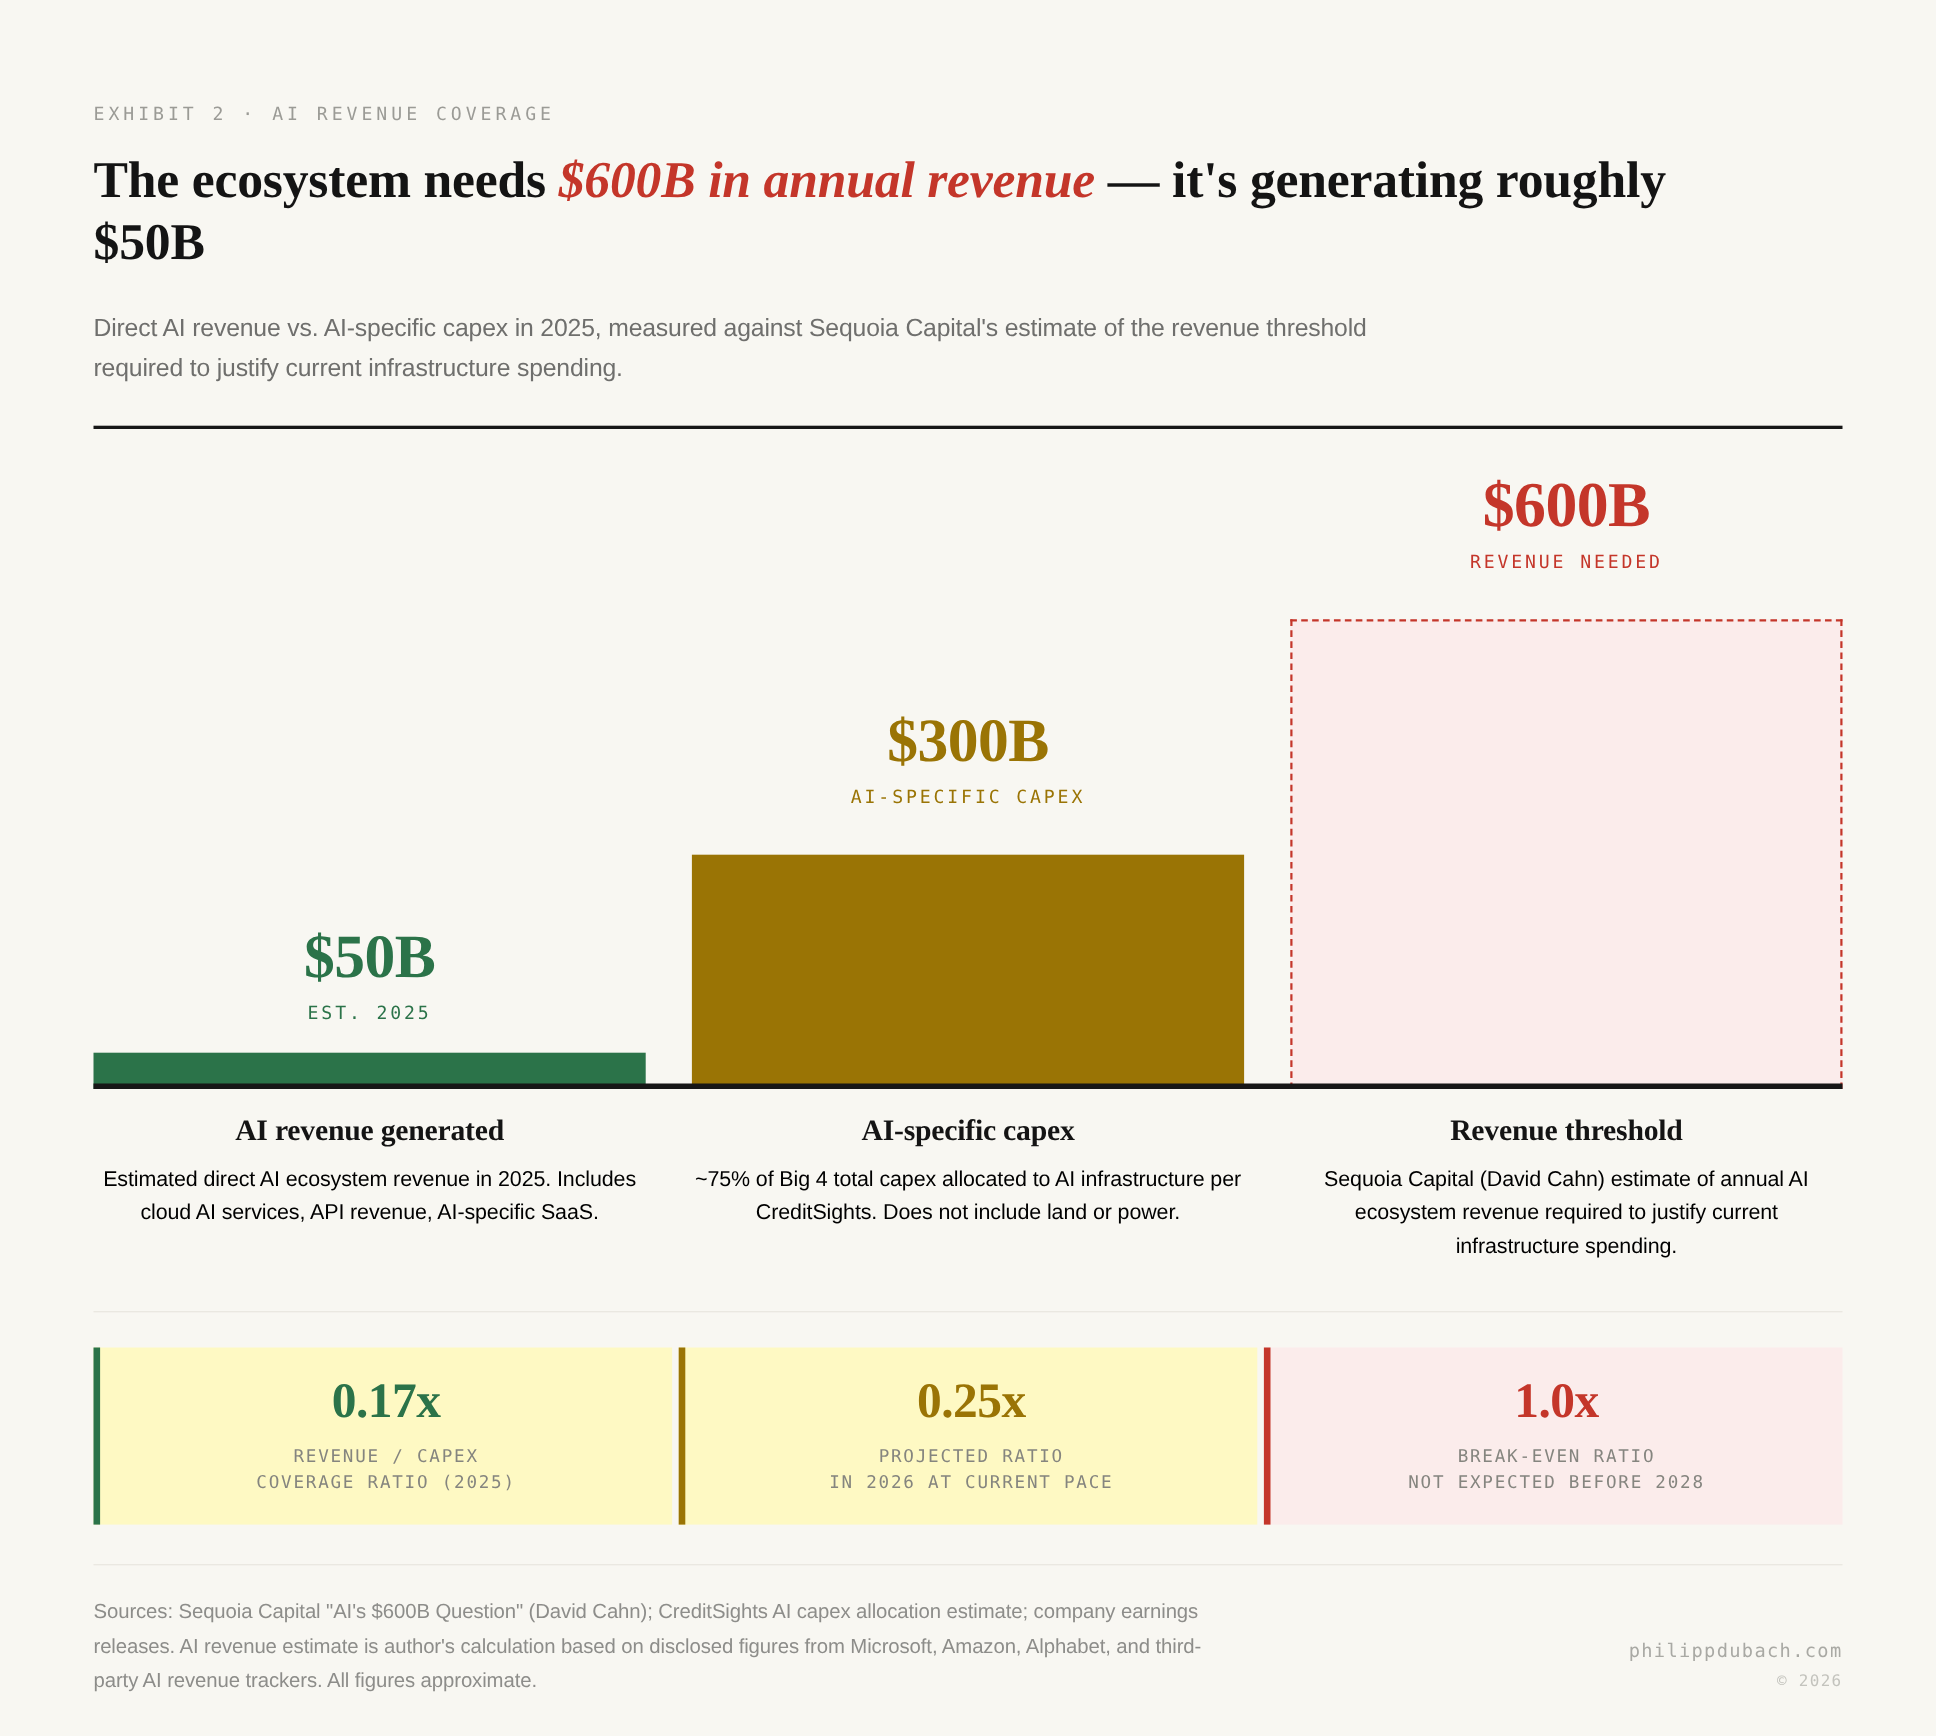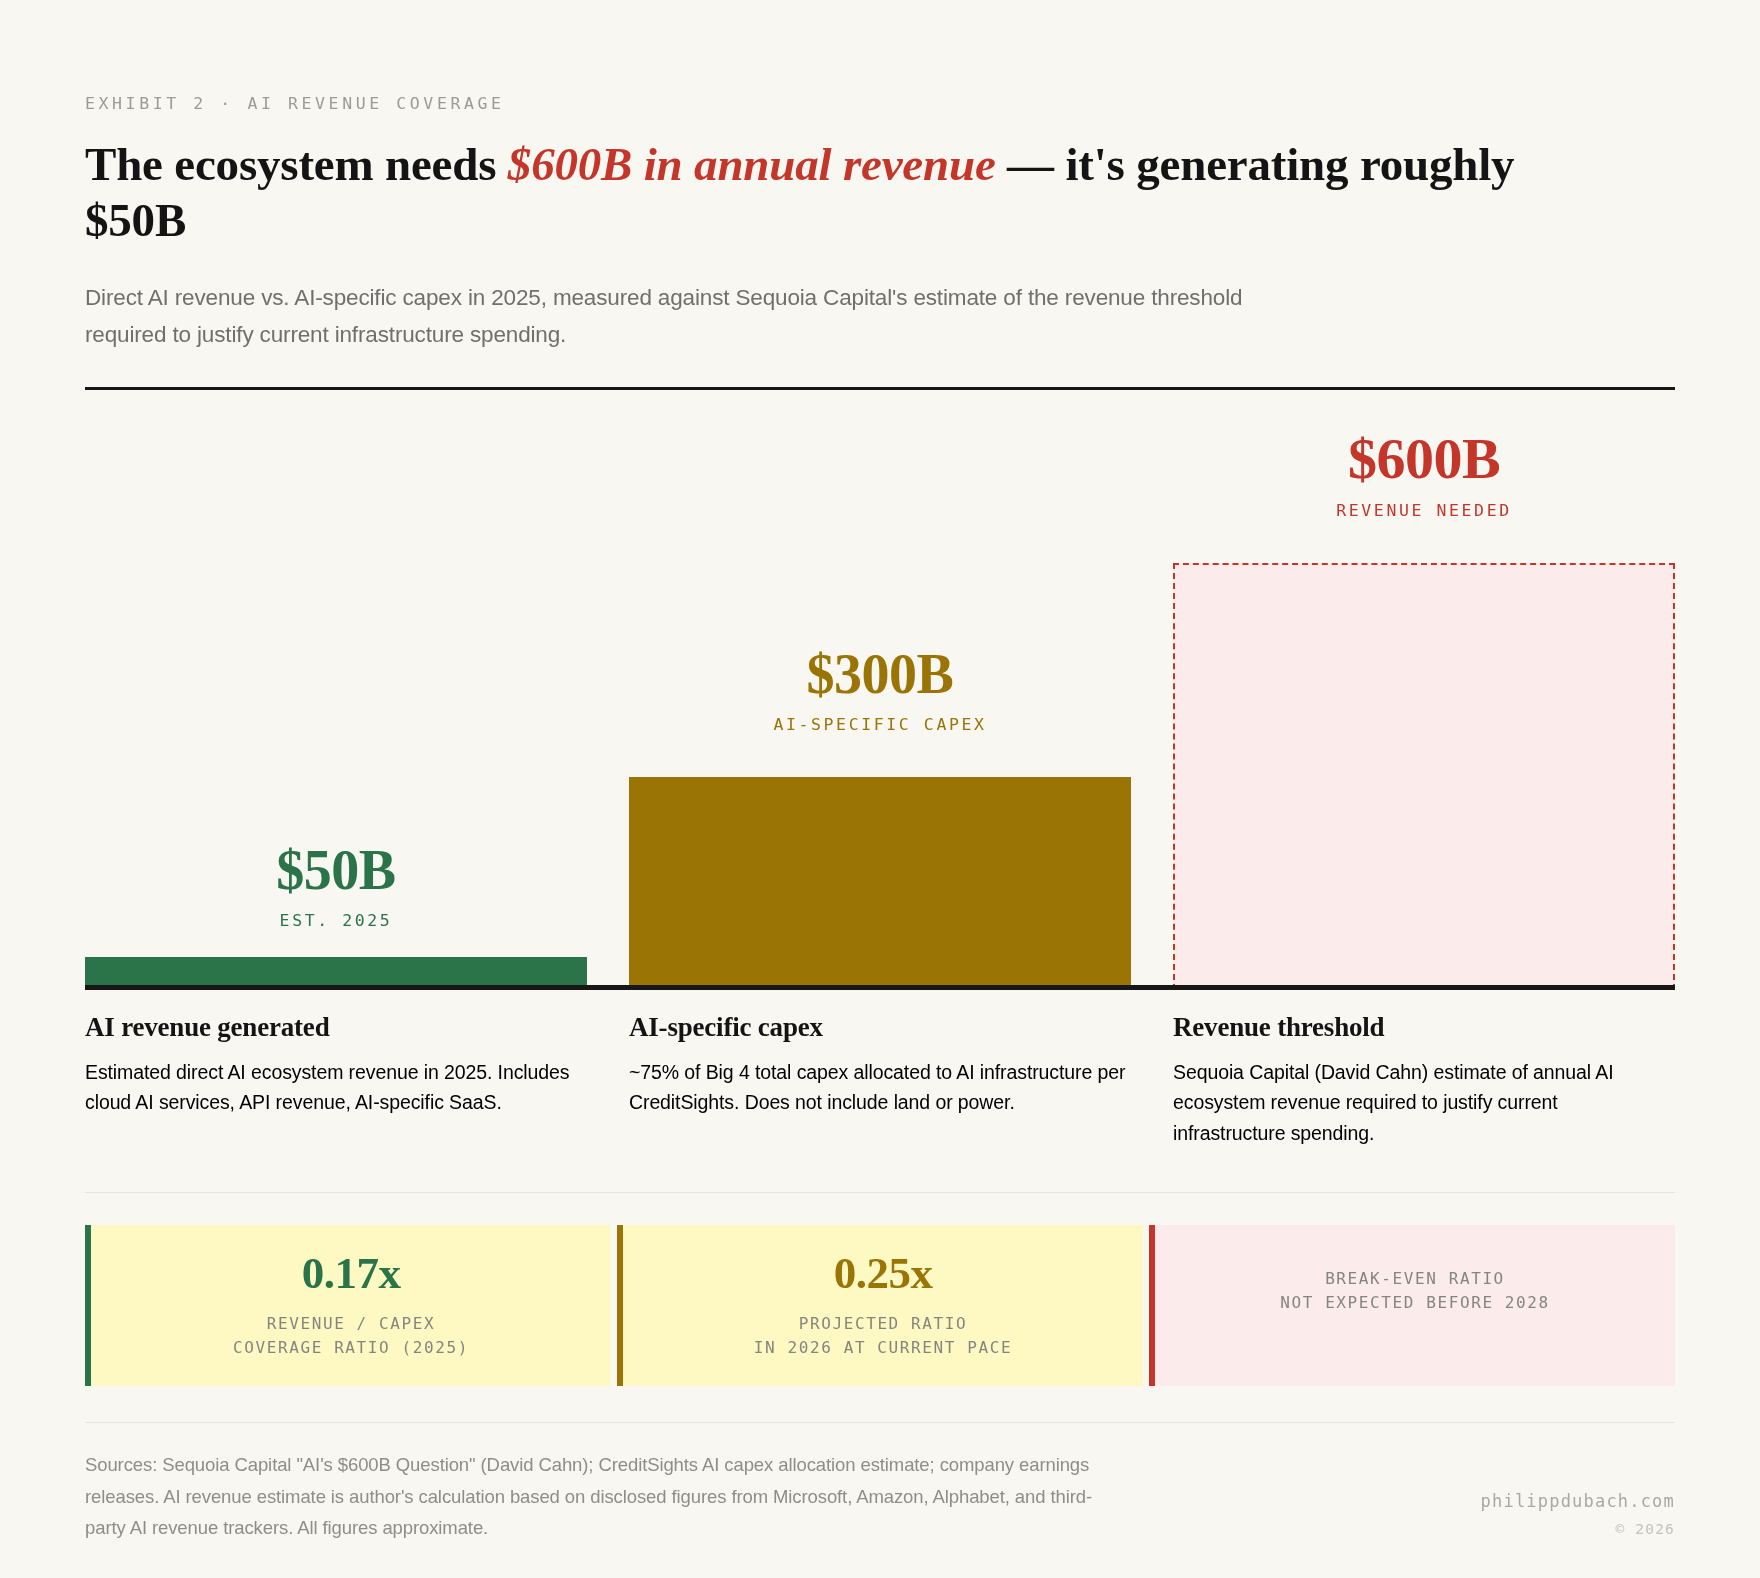--- a/index.html
+++ b/index.html
@@ -107,21 +107,21 @@
     height:5px;
     background:#171717;
   }
 
   
   .captions{
     display:flex;
     gap:42px;
     margin-top:22px;
   }
-  .cap{flex:1;text-align:left;}
+  .cap{flex:1;text-align:center;}
   .cap-title{
     font-family:"Liberation Serif", serif;
     font-weight:bold;
     font-size:27px;
     color:#141414;
     letter-spacing:-0.2px;
   }
   .cap-desc{
     font-size:19.5px;
     line-height:1.55;
@@ -267,20 +267,21 @@
       <div class="num" style="color:#2b7349;">0.17x</div>
       <div class="sub">REVENUE / CAPEX
 COVERAGE RATIO (2025)</div>
     </div>
     <div class="ratio" style="background:#fef9c3;border-left:6px solid #9a7405;">
       <div class="num" style="color:#9a7405;">0.25x</div>
       <div class="sub">PROJECTED RATIO
 IN 2026 AT CURRENT PACE</div>
     </div>
     <div class="ratio" style="background:#fbeceb;border-left:6px solid #c4362a;">
+      <div class="num" style="color:#c4362a;">1.0x</div>
       <div class="sub">BREAK-EVEN RATIO
 NOT EXPECTED BEFORE 2028</div>
     </div>
   </div>
 
   <div class="rule-bot"></div>
 
   <div class="footer">
     <div class="sources">Sources: Sequoia Capital "AI's $600B Question" (David Cahn); CreditSights AI capex allocation estimate; company earnings releases. AI revenue estimate is author's calculation based on disclosed figures from Microsoft, Amazon, Alphabet, and third-party AI revenue trackers. All figures approximate.</div>
     <div class="brand">

